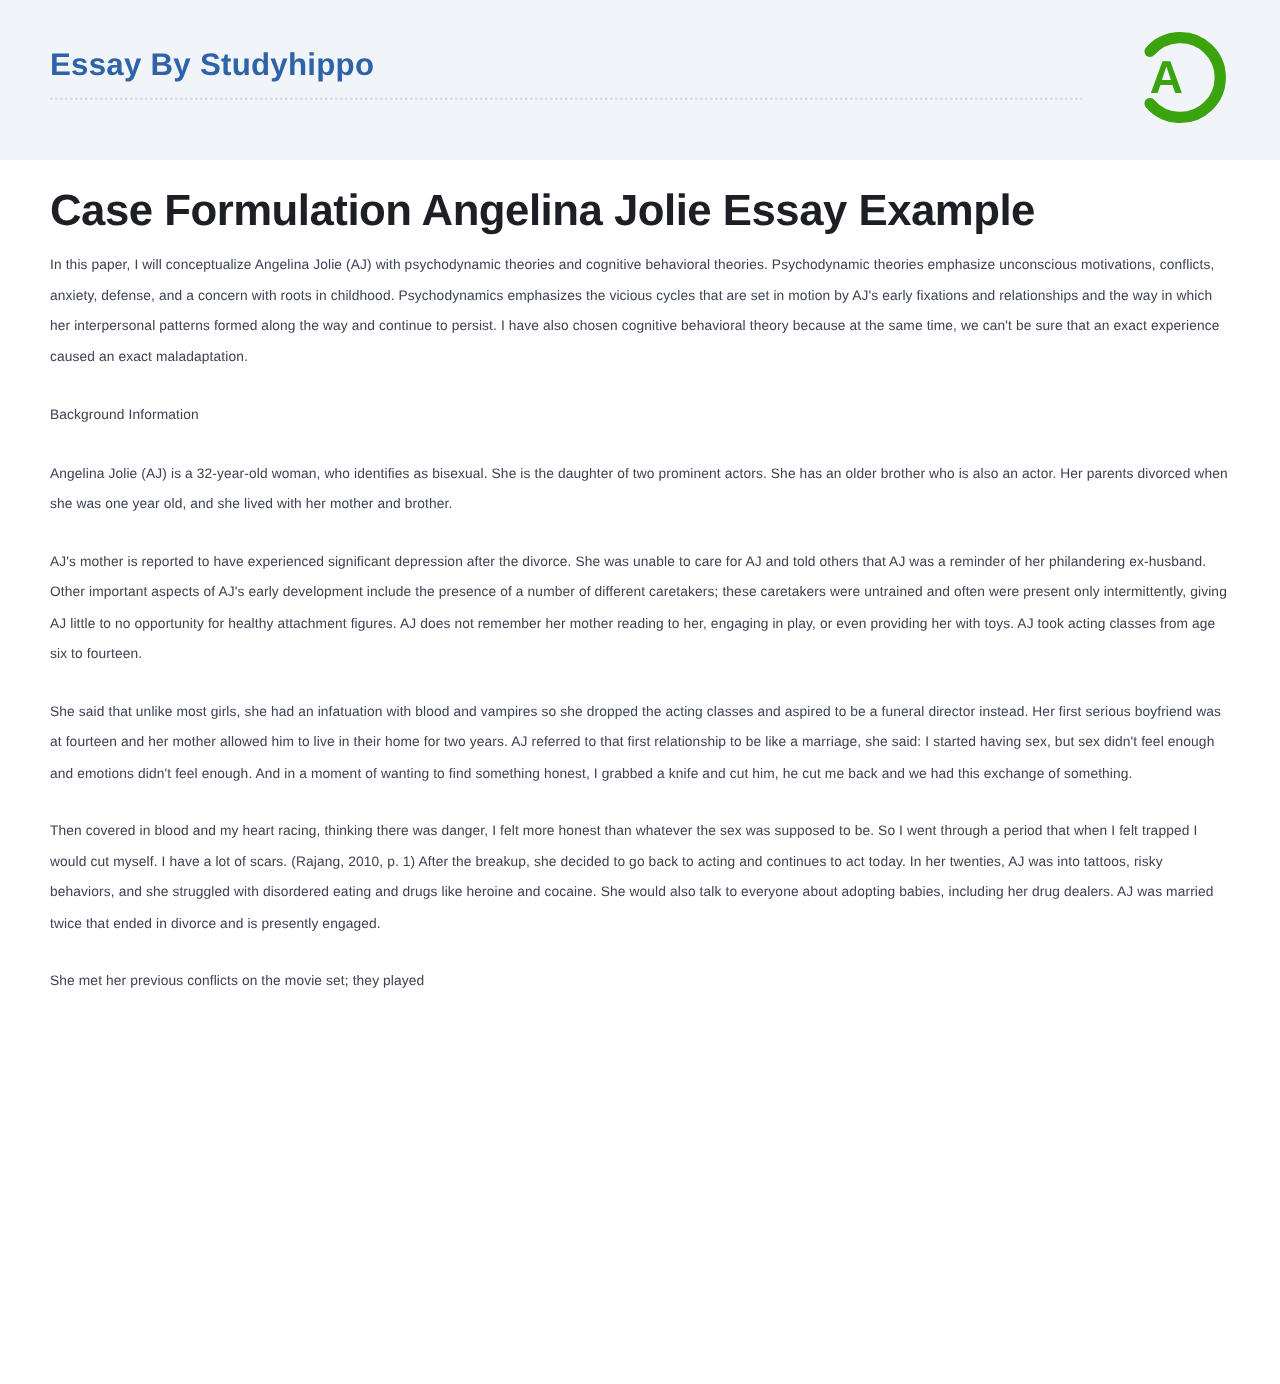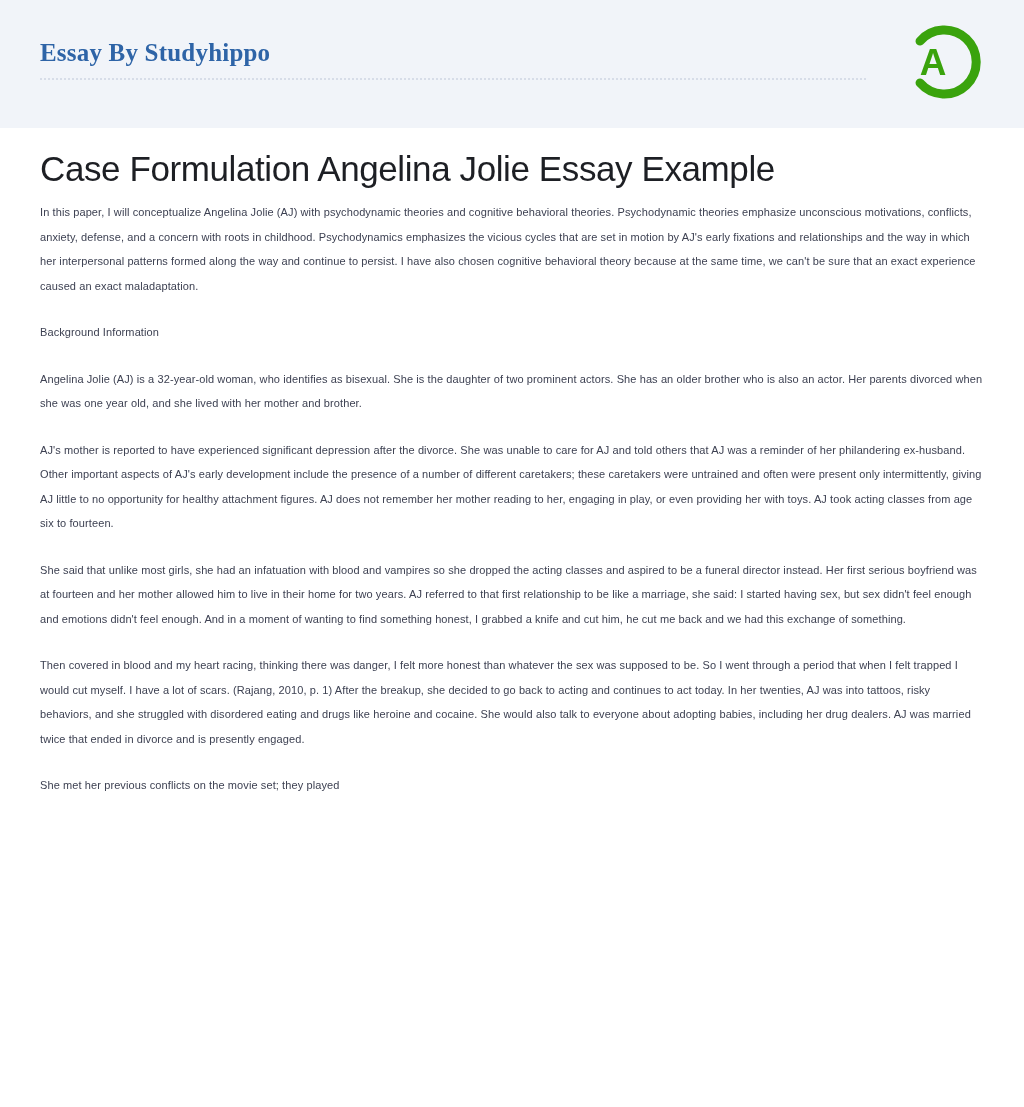--- a/index.html
+++ b/index.html
@@ -16,21 +16,20 @@
     height: 128px;
     background: #f1f4f9;
     display: flex;
     align-items: center;
     padding: 0 40px;
   }
   .header-left {
     flex: 1 1 auto;
     padding-right: 36px;
     min-width: 0;
-    font-family: Liberation Serif, serif;
   }
   .site-title {
     color: #2e64a7;
     font-size: 25px;
     font-weight: 700;
     letter-spacing: 0.2px;
     line-height: 1.1;
   }
   .header-divider {
     border: none;
@@ -51,21 +50,21 @@
     height: 82px;
     margin-top: -4px;
   }
   
   .article {
     padding: 21px 40px 0 40px;
   }
   .article-title {
     color: #1d1f24;
     font-size: 35px;
-    font-weight: 400;
+    font-weight: 700;
     letter-spacing: -0.4px;
     line-height: 1.15;
     margin-bottom: 11px;
   }
   .essay-body p {
     color: #3d4152;
     font-size: 11px;
     line-height: 24.5px;
     letter-spacing: 0.1px;
     margin-bottom: 22px;

